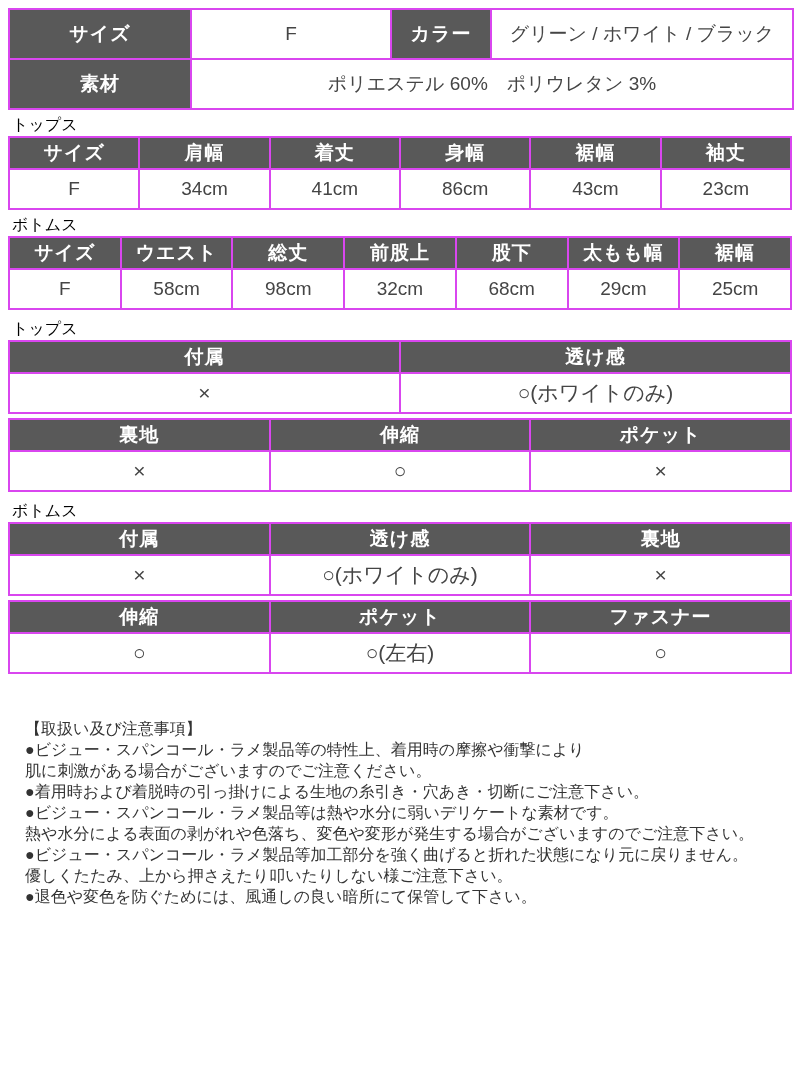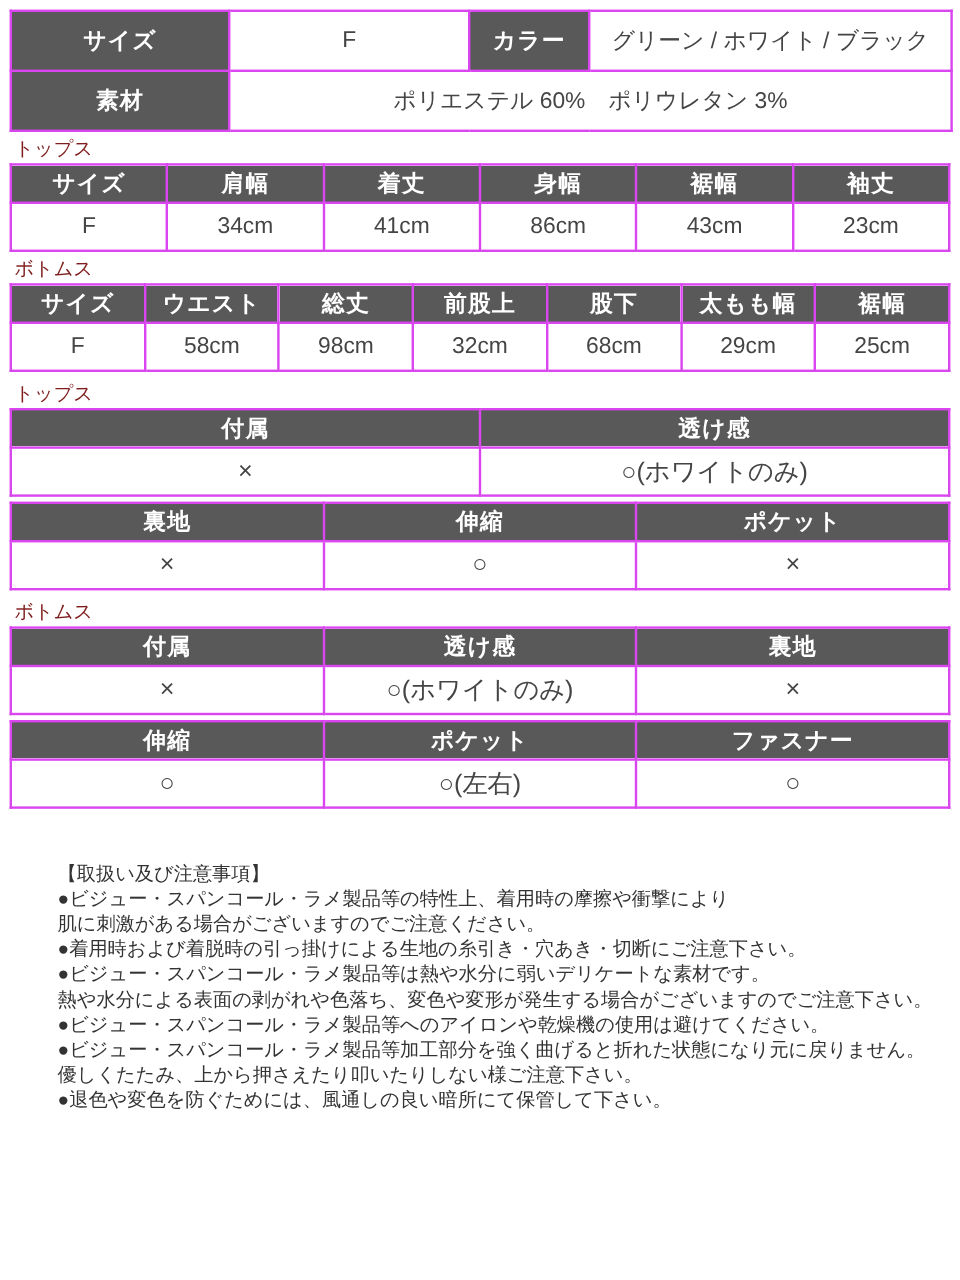--- a/index.html
+++ b/index.html
@@ -13,28 +13,28 @@
   th,td{
     border:2px solid #d946ef;text-align:center;vertical-align:middle;
     padding:0;overflow:hidden;white-space:nowrap;
   }
   th.hdr{background:#595959;color:#ffffff;font-size:19px;font-weight:bold;letter-spacing:1px;}
   td.val{color:#454545;font-size:19px;font-weight:normal;}
   td.sym{color:#454545;font-size:21px;}
   tr.r50 th,tr.r50 td{height:48px;}
   tr.rhdr th{height:30px;}
   tr.rval td{height:38px;}
-  .section-label{font-size:16px;color:#7f1d1d;margin:6px 0 2px 4px;line-height:18px;}
+  .section-label{font-size:16px;color:#000000;margin:6px 0 2px 4px;line-height:18px;}
   .stack-gap{margin-top:4px;}
   .block-gap{margin-top:10px;}
   .notes{
     margin:44px 0 0 17px;color:#333333;font-size:16px;line-height:21px;
     letter-spacing:0px;
   }
-  .notes div{white-space:nowrap;margin-left:23px;}
+  .notes div{white-space:nowrap;}
 </style>
 </head>
 <body>
 
 <div class="page">
 
   <table>
     <colgroup>
         <col style="width:182px">
         <col style="width:200px">
@@ -159,19 +159,18 @@
   </tbody>
     </table>
 
   <div class="notes">
     <div>【取扱い及び注意事項】</div>
     <div>●ビジュー・スパンコール・ラメ製品等の特性上、着用時の摩擦や衝撃により</div>
     <div>肌に刺激がある場合がございますのでご注意ください。</div>
     <div>●着用時および着脱時の引っ掛けによる生地の糸引き・穴あき・切断にご注意下さい。</div>
     <div>●ビジュー・スパンコール・ラメ製品等は熱や水分に弱いデリケートな素材です。</div>
     <div>熱や水分による表面の剥がれや色落ち、変色や変形が発生する場合がございますのでご注意下さい。</div>
-    <div>●ビジュー・スパンコール・ラメ製品等へのアイロンや乾燥機の使用は避けてください。</div>
     <div>●ビジュー・スパンコール・ラメ製品等加工部分を強く曲げると折れた状態になり元に戻りません。</div>
     <div>優しくたたみ、上から押さえたり叩いたりしない様ご注意下さい。</div>
     <div>●退色や変色を防ぐためには、風通しの良い暗所にて保管して下さい。</div>
   </div>
 
 </div>
 
 </body></html>

